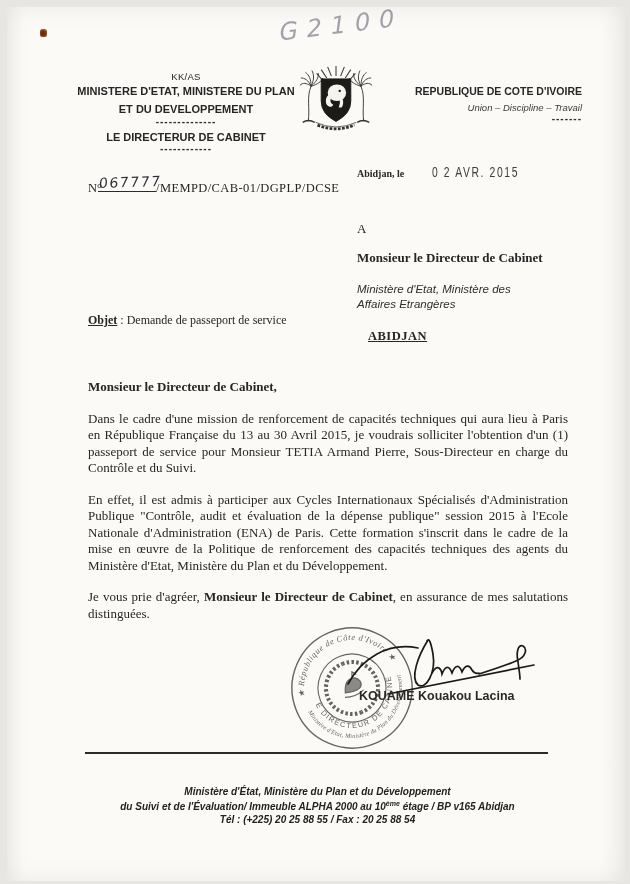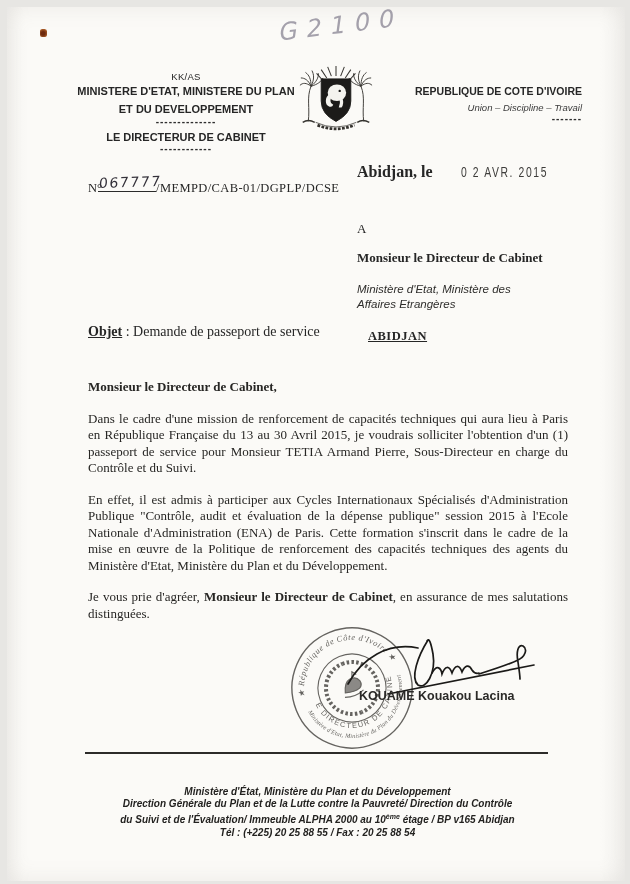--- a/index.html
+++ b/index.html
@@ -36,21 +36,21 @@
   .hdr-sep{font-family:"Liberation Sans",sans-serif;font-size:10px;font-weight:bold;
     letter-spacing:1px;line-height:12px;color:#2e2e2e;}
   .hdr-left .office{font-weight:bold;font-size:11px;margin-top:3px;text-align:center;}
   .hdr-right{left:375px;top:78px;width:200px;text-align:right;
     font-family:"Liberation Sans",sans-serif;}
   .hdr-right .rep{font-weight:bold;font-size:10.5px;}
   .hdr-right .motto{font-style:italic;font-size:9.5px;margin-top:5px;color:#3a3a3a;}
   .emblem{left:292px;top:57px;width:74px;height:76px;}
   
   .dateline{left:350px;top:156px;white-space:nowrap;}
-  .dateline .place{font-weight:bold;font-size:16px;font-family:"Liberation Serif",serif;text-align:center;}
+  .dateline .place{font-weight:bold;font-size:10px;font-family:"Liberation Serif",serif;text-align:center;}
   .date-stamp{
     display:inline-block;margin-left:24px;
     font-family:"Liberation Sans",sans-serif;font-size:13px;letter-spacing:2px;
     color:#3d3c3a;transform:scaleX(.8) scaleY(1.08);transform-origin:left center;
     white-space:nowrap;
   }
   
   .reference{left:81px;top:171px;font-size:12.5px;white-space:nowrap;}
   .ref-blank{
     display:inline-block;width:58px;border-bottom:1.3px solid #2b2b2b;
@@ -64,21 +64,21 @@
   .ref-suffix{letter-spacing:.4px;}
   
   .addressee{left:350px;top:214px;}
   .addressee .to{font-size:13px;}
   .addressee .title{font-weight:bold;font-size:13px;margin-top:13px;}
   .addressee .org{font-family:"Liberation Sans",sans-serif;font-style:italic;
     font-size:11.5px;line-height:15px;margin-top:16px;color:#2e2d2b;}
   .addressee .city{font-weight:bold;font-size:12.5px;margin-top:17px;margin-left:11px;
     text-decoration:underline;letter-spacing:.5px;display:inline-block;}
   
-  .subject{left:81px;top:317px;font-size:14px;}
+  .subject{left:81px;top:306px;font-size:12px;}
   .subject .lbl{font-weight:bold;text-decoration:underline;}
   
   .body-block{left:81px;top:372px;width:480px;font-size:13px;line-height:16.5px;
     text-align:justify;color:#272624;}
   .body-block .salutation{font-weight:bold;}
   .body-block p{margin:0;margin-top:15px;}
   .closing b{font-weight:bold;}
   
   .stamp{left:275px;top:611px;width:140px;height:140px;}
   .sig{left:323px;top:621px;width:220px;height:85px;}
@@ -223,19 +223,18 @@
         <path d="M 149,46 C 165,41 180,36 188,32 C 195,29 198,21 193,18 C 188,16 186,24 188,34 C 189,41 190,47 190,51"></path>
         <path d="M 58,66 L 204,37"></path>
       </g>
     </svg>
 
     <div class="abs signer">KOUAME Kouakou Lacina</div>
 
     <div class="abs footer-rule"></div>
     <div class="abs footer">
       <div>Ministère d'État, Ministère du Plan et du Développement</div>
-      <div>Direction Générale du Plan et de la Lutte contre la Pauvreté/ Direction du Contrôle</div>
       <div><span>du Suivi et de l'Évaluation/ Immeuble ALPHA 2000 au 10</span><sup>ème</sup><span> étage / BP v165 Abidjan</span></div>
       <div>Tél : (+225) 20 25 88 55 / Fax : 20 25 88 54</div>
     </div>
 
   </div>
 </div>
 
 </body></html>

